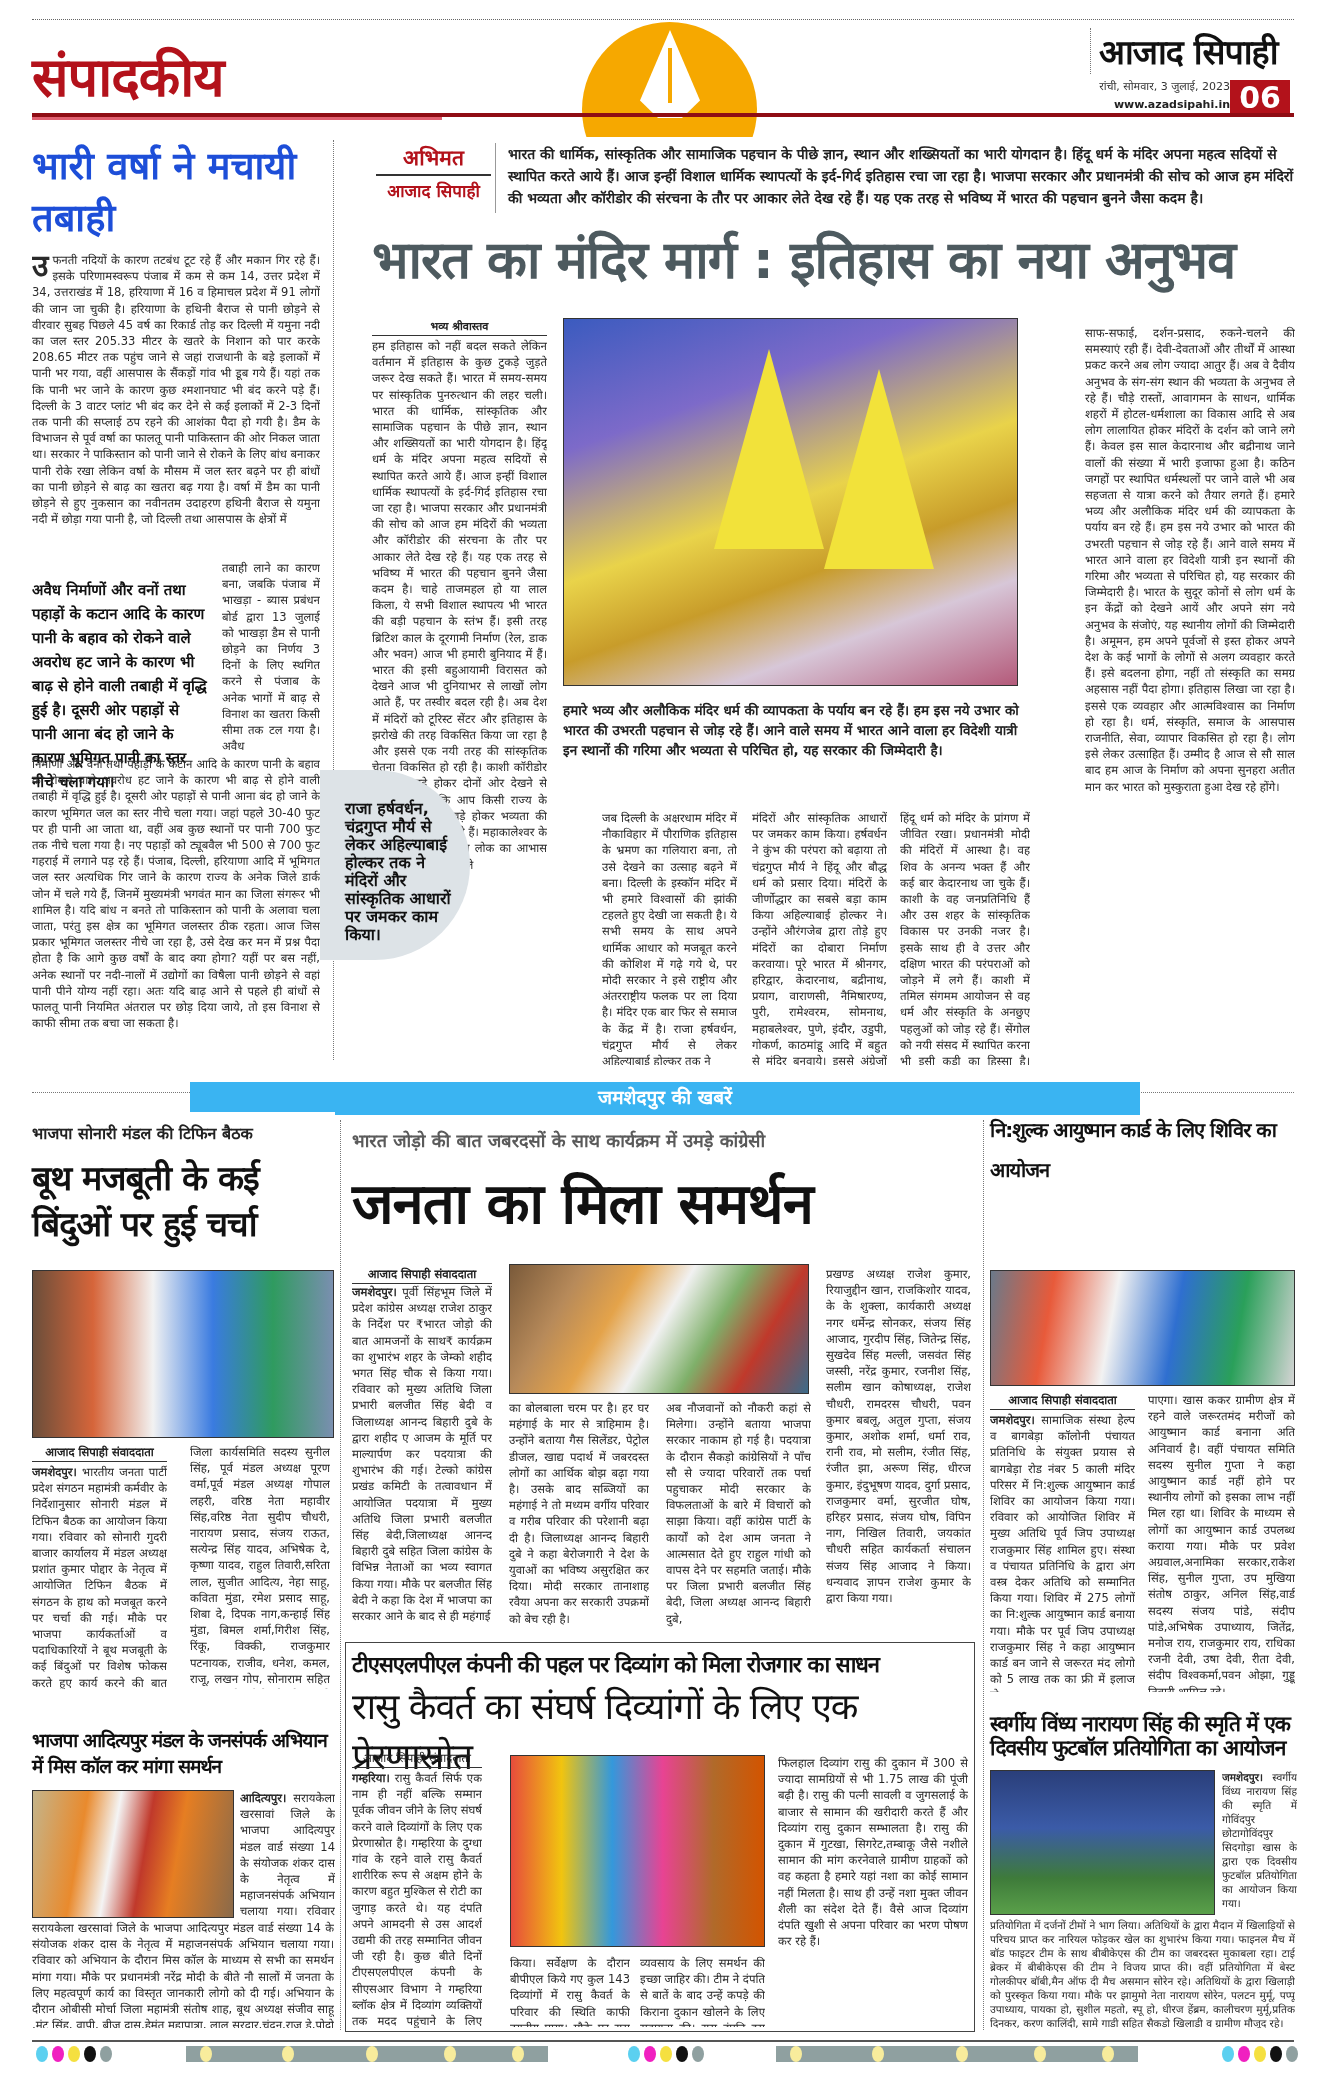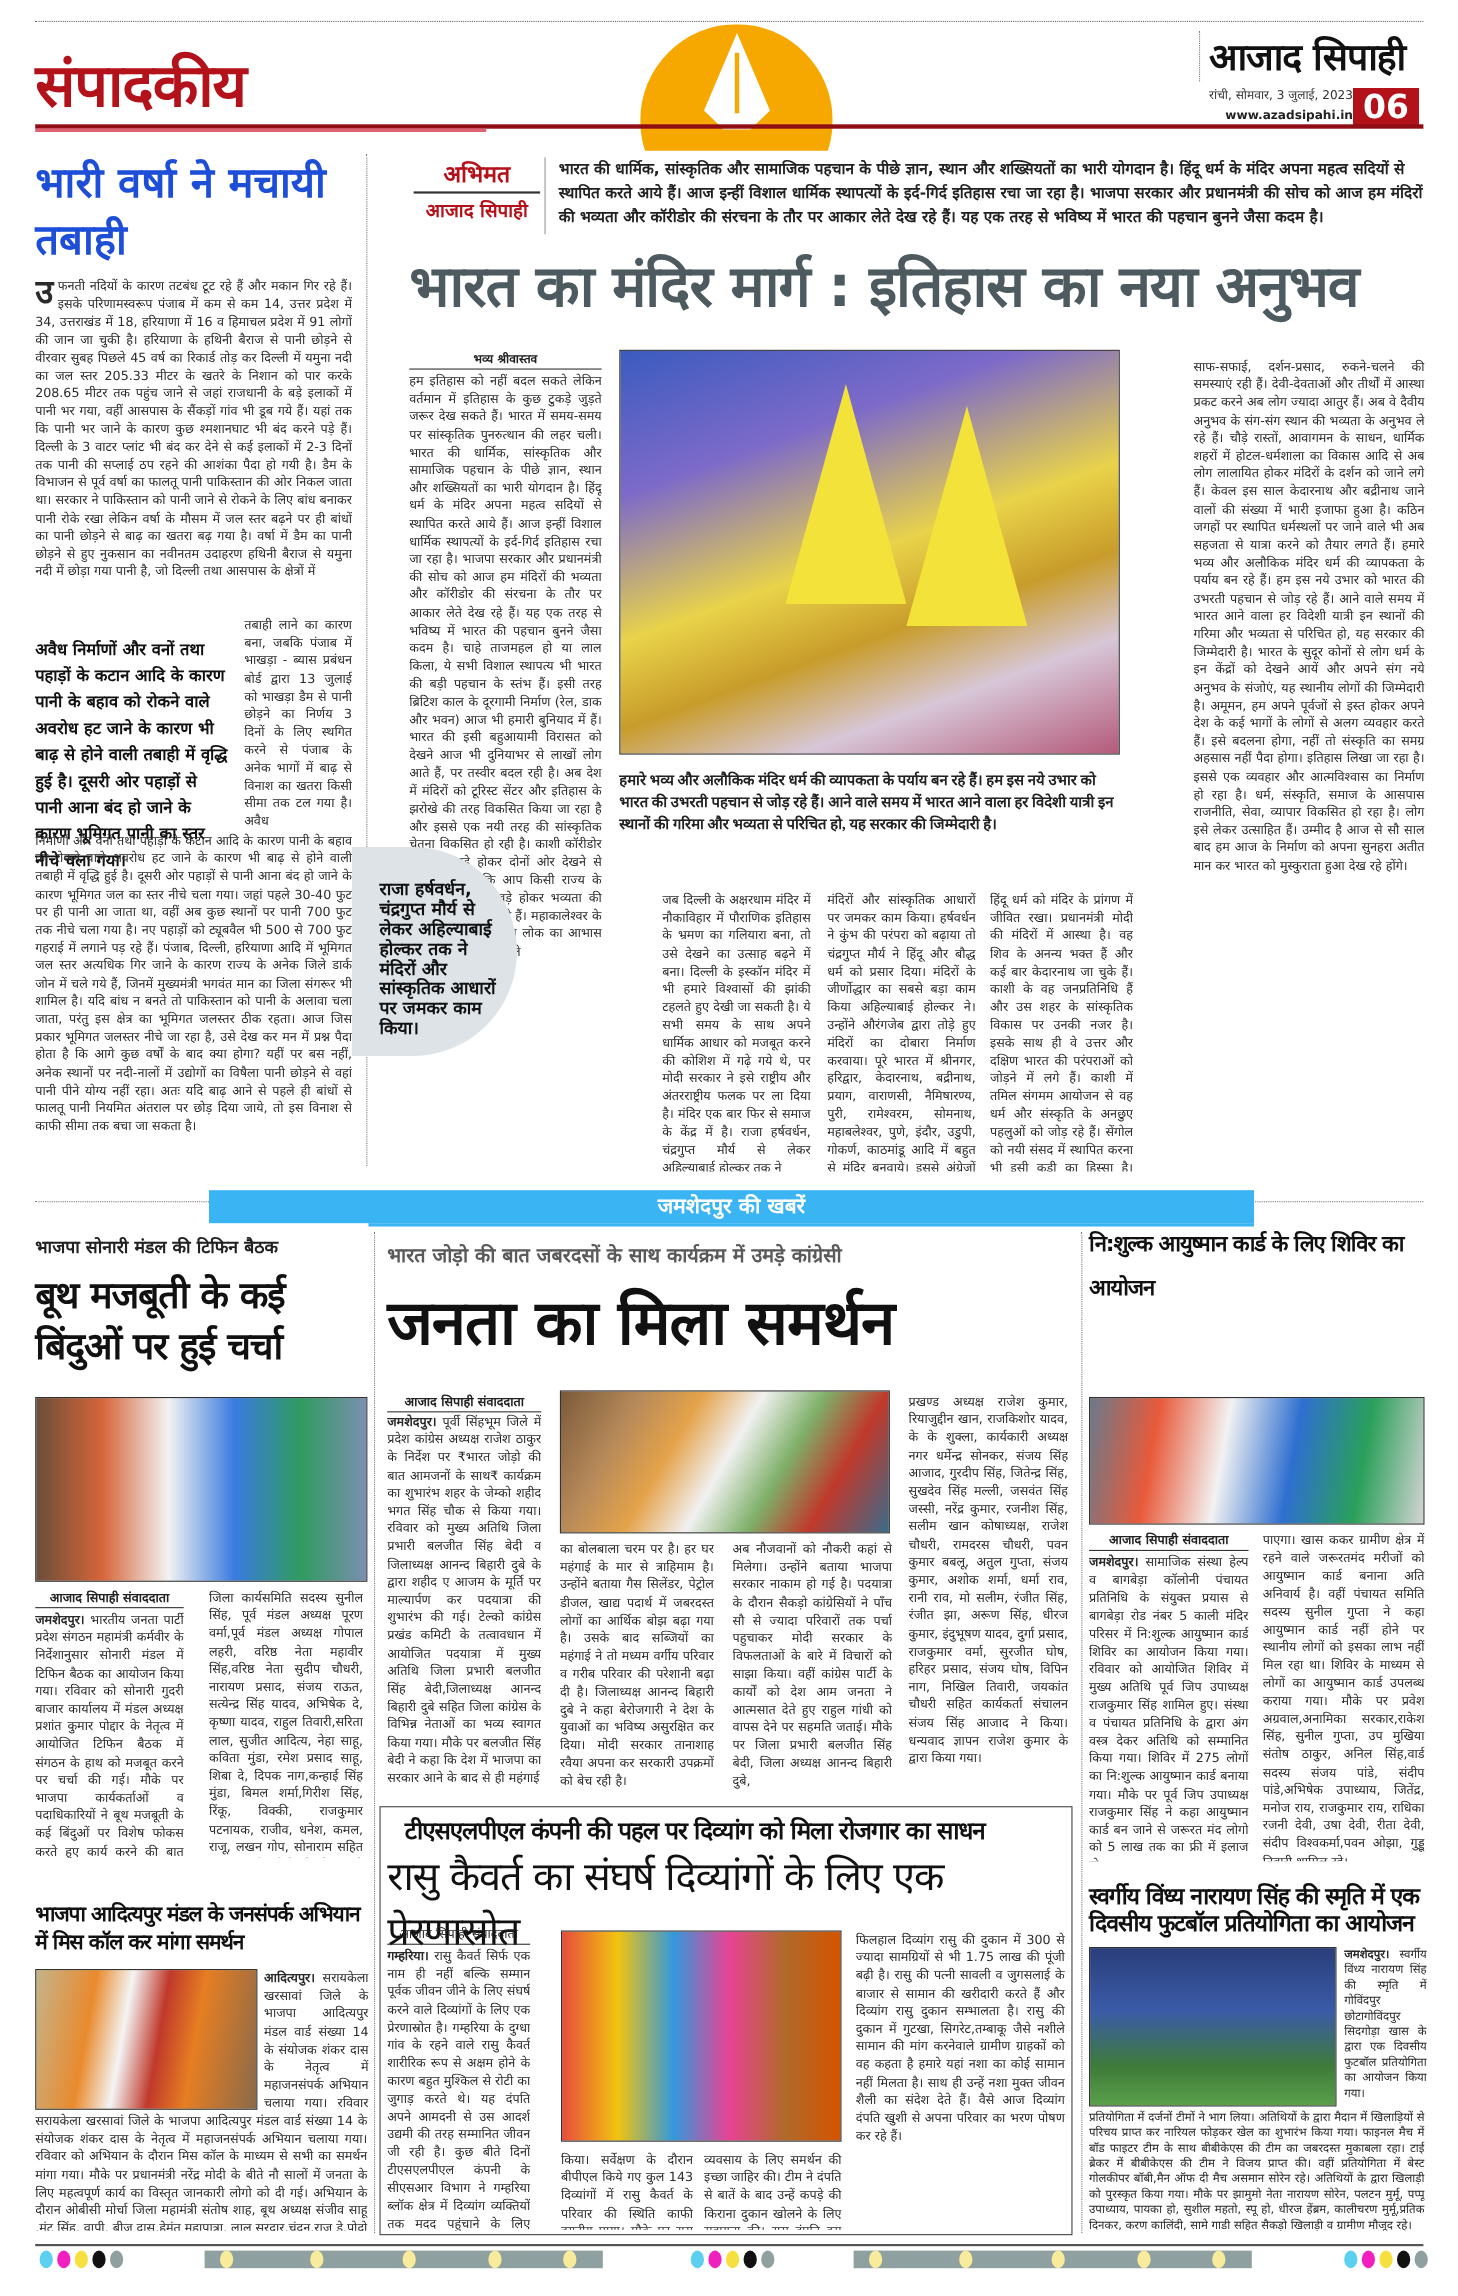--- a/index.html
+++ b/index.html
@@ -86,21 +86,21 @@
 </div>
 <div class="abs abhimat-text">भारत की धार्मिक, सांस्कृतिक और सामाजिक पहचान के पीछे ज्ञान, स्थान और शख्सियतों का भारी योगदान है। हिंदू धर्म के मंदिर अपना महत्व सदियों से स्थापित करते आये हैं। आज इन्हीं विशाल धार्मिक स्थापत्यों के इर्द-गिर्द इतिहास रचा जा रहा है। भाजपा सरकार और प्रधानमंत्री की सोच को आज हम मंदिरों की भव्यता और कॉरीडोर की संरचना के तौर पर आकार लेते देख रहे हैं। यह एक तरह से भविष्य में भारत की पहचान बुनने जैसा कदम है।</div>
 <div class="abs main-head">भारत का मंदिर मार्ग : इतिहास का नया अनुभव</div>
 <div class="abs byline">भव्य श्रीवास्तव</div>
 <div class="abs col-text" style="left:372px;top:338px;width:175px;height:725px;overflow:hidden;">हम इतिहास को नहीं बदल सकते लेकिन वर्तमान में इतिहास के कुछ टुकड़े जुड़ते जरूर देख सकते हैं। भारत में समय-समय पर सांस्कृतिक पुनरुत्थान की लहर चली। भारत की धार्मिक, सांस्कृतिक और सामाजिक पहचान के पीछे ज्ञान, स्थान और शख्सियतों का भारी योगदान है। हिंदू धर्म के मंदिर अपना महत्व सदियों से स्थापित करते आये हैं। आज इन्हीं विशाल धार्मिक स्थापत्यों के इर्द-गिर्द इतिहास रचा जा रहा है। भाजपा सरकार और प्रधानमंत्री की सोच को आज हम मंदिरों की भव्यता और कॉरीडोर की संरचना के तौर पर आकार लेते देख रहे हैं। यह एक तरह से भविष्य में भारत की पहचान बुनने जैसा कदम है। चाहे ताजमहल हो या लाल किला, ये सभी विशाल स्थापत्य भी भारत की बड़ी पहचान के स्तंभ हैं। इसी तरह ब्रिटिश काल के दूरगामी निर्माण (रेल, डाक और भवन) आज भी हमारी बुनियाद में हैं। भारत की इसी बहुआयामी विरासत को देखने आज भी दुनियाभर से लाखों लोग आते हैं, पर तस्वीर बदल रही है। अब देश में मंदिरों को टूरिस्ट सेंटर और इतिहास के झरोखे की तरह विकसित किया जा रहा है और इससे एक नयी तरह की सांस्कृतिक चेतना विकसित हो रही है। काशी कॉरीडोर के मध्य खड़े होकर दोनों ओर देखने से ऐसा लगता है कि आप किसी राज्य के विशाल प्रांगण में खड़े होकर भव्यता की कल्पना साकार कर रहे हैं। महाकालेश्वर के कॉरीडोर में किसी दिव्य लोक का आभास पैदा होता है। सालों पहले</div>
 
 <div class="abs photo" style="left:563px;top:318px;width:455px;height:368px;overflow:hidden;">
   <div class="abs temple-spire" style="left:150px;top:30px;"></div>
   <div class="abs temple-spire" style="left:260px;top:50px;"></div>
 </div>
-<div class="abs caption" style="left:563px;top:700px;width:460px;font-family:Liberation Serif, serif;">हमारे भव्य और अलौकिक मंदिर धर्म की व्यापकता के पर्याय बन रहे हैं। हम इस नये उभार को भारत की उभरती पहचान से जोड़ रहे हैं। आने वाले समय में भारत आने वाला हर विदेशी यात्री इन स्थानों की गरिमा और भव्यता से परिचित हो, यह सरकार की जिम्मेदारी है।</div>
+<div class="abs caption" style="left:563px;top:700px;width:460px;">हमारे भव्य और अलौकिक मंदिर धर्म की व्यापकता के पर्याय बन रहे हैं। हम इस नये उभार को भारत की उभरती पहचान से जोड़ रहे हैं। आने वाले समय में भारत आने वाला हर विदेशी यात्री इन स्थानों की गरिमा और भव्यता से परिचित हो, यह सरकार की जिम्मेदारी है।</div>
 
 <div class="abs pull-circle"></div>
 <div class="abs pull" style="left:345px;top:800px;width:110px;font-size:16px;line-height:18px;">राजा हर्षवर्धन, चंद्रगुप्त मौर्य से लेकर अहिल्याबाई होल्कर तक ने मंदिरों और सांस्कृतिक आधारों पर जमकर काम किया।</div>
 
 <div class="abs col-text" style="left:602px;top:810px;width:135px;height:255px;overflow:hidden;">जब दिल्ली के अक्षरधाम मंदिर में नौकाविहार में पौराणिक इतिहास के भ्रमण का गलियारा बना, तो उसे देखने का उत्साह बढ़ने में बना। दिल्ली के इस्कॉन मंदिर में भी हमारे विश्वासों की झांकी टहलते हुए देखी जा सकती है। ये सभी समय के साथ अपने धार्मिक आधार को मजबूत करने की कोशिश में गढ़े गये थे, पर मोदी सरकार ने इसे राष्ट्रीय और अंतरराष्ट्रीय फलक पर ला दिया है। मंदिर एक बार फिर से समाज के केंद्र में है। राजा हर्षवर्धन, चंद्रगुप्त मौर्य से लेकर अहिल्याबाई होल्कर तक ने</div>
 <div class="abs col-text" style="left:752px;top:810px;width:135px;height:255px;overflow:hidden;">मंदिरों और सांस्कृतिक आधारों पर जमकर काम किया। हर्षवर्धन ने कुंभ की परंपरा को बढ़ाया तो चंद्रगुप्त मौर्य ने हिंदू और बौद्ध धर्म को प्रसार दिया। मंदिरों के जीर्णोद्धार का सबसे बड़ा काम किया अहिल्याबाई होल्कर ने। उन्होंने औरंगजेब द्वारा तोड़े हुए मंदिरों का दोबारा निर्माण करवाया। पूरे भारत में श्रीनगर, हरिद्वार, केदारनाथ, बद्रीनाथ, प्रयाग, वाराणसी, नैमिषारण्य, पुरी, रामेश्वरम, सोमनाथ, महाबलेश्वर, पुणे, इंदौर, उडुपी, गोकर्ण, काठमांडू आदि में बहुत से मंदिर बनवाये। इससे अंग्रेजों के काल में भी उन्हें</div>
 <div class="abs col-text" style="left:900px;top:810px;width:130px;height:255px;overflow:hidden;">हिंदू धर्म को मंदिर के प्रांगण में जीवित रखा। प्रधानमंत्री मोदी की मंदिरों में आस्था है। वह शिव के अनन्य भक्त हैं और कई बार केदारनाथ जा चुके हैं। काशी के वह जनप्रतिनिधि हैं और उस शहर के सांस्कृतिक विकास पर उनकी नजर है। इसके साथ ही वे उत्तर और दक्षिण भारत की परंपराओं को जोड़ने में लगे हैं। काशी में तमिल संगमम आयोजन से वह धर्म और संस्कृति के अनछुए पहलुओं को जोड़ रहे हैं। सेंगोल को नयी संसद में स्थापित करना भी इसी कड़ी का हिस्सा है। हमारे धार्मिक स्थलों पर</div>
 <div class="abs col-text" style="left:1085px;top:325px;width:210px;height:740px;overflow:hidden;">साफ-सफाई, दर्शन-प्रसाद, रुकने-चलने की समस्याएं रही हैं। देवी-देवताओं और तीर्थों में आस्था प्रकट करने अब लोग ज्यादा आतुर हैं। अब वे दैवीय अनुभव के संग-संग स्थान की भव्यता के अनुभव ले रहे हैं। चौड़े रास्तों, आवागमन के साधन, धार्मिक शहरों में होटल-धर्मशाला का विकास आदि से अब लोग लालायित होकर मंदिरों के दर्शन को जाने लगे हैं। केवल इस साल केदारनाथ और बद्रीनाथ जाने वालों की संख्या में भारी इजाफा हुआ है। कठिन जगहों पर स्थापित धर्मस्थलों पर जाने वाले भी अब सहजता से यात्रा करने को तैयार लगते हैं। हमारे भव्य और अलौकिक मंदिर धर्म की व्यापकता के पर्याय बन रहे हैं। हम इस नये उभार को भारत की उभरती पहचान से जोड़ रहे हैं। आने वाले समय में भारत आने वाला हर विदेशी यात्री इन स्थानों की गरिमा और भव्यता से परिचित हो, यह सरकार की जिम्मेदारी है। भारत के सुदूर कोनों से लोग धर्म के इन केंद्रों को देखने आयें और अपने संग नये अनुभव के संजोएं, यह स्थानीय लोगों की जिम्मेदारी है। अमूमन, हम अपने पूर्वजों से इस्त होकर अपने देश के कई भागों के लोगों से अलग व्यवहार करते हैं। इसे बदलना होगा, नहीं तो संस्कृति का समग्र अहसास नहीं पैदा होगा। इतिहास लिखा जा रहा है। इससे एक व्यवहार और आत्मविश्वास का निर्माण हो रहा है। धर्म, संस्कृति, समाज के आसपास राजनीति, सेवा, व्यापार विकसित हो रहा है। लोग इसे लेकर उत्साहित हैं। उम्मीद है आज से सौ साल बाद हम आज के निर्माण को अपना सुनहरा अतीत मान कर भारत को मुस्कुराता हुआ देख रहे होंगे।</div>
 
 <div class="abs section-rule"></div>
@@ -124,21 +124,21 @@
 <div class="abs kicker" style="left:352px;top:1128px;width:620px;font-size:18px;color:#5a5a5a;">भारत जोड़ो की बात जबरदसों के साथ कार्यक्रम में उमड़े कांग्रेसी</div>
 <div class="abs headline-big" style="left:352px;top:1168px;width:620px;font-size:56px;line-height:72px;">जनता का मिला समर्थन</div>
 <div class="abs reporter" style="left:352px;top:1266px;width:140px;">आजाद सिपाही संवाददाता</div>
 <div class="abs col-text" style="left:352px;top:1284px;width:140px;height:355px;overflow:hidden;"><b>जमशेदपुर।</b> <span>पूर्वी सिंहभूम जिले में प्रदेश कांग्रेस अध्यक्ष राजेश ठाकुर के निर्देश पर ₹भारत जोड़ो की बात आमजनों के साथ₹ कार्यक्रम का शुभारंभ शहर के जेम्को शहीद भगत सिंह चौक से किया गया। रविवार को मुख्य अतिथि जिला प्रभारी बलजीत सिंह बेदी व जिलाध्यक्ष आनन्द बिहारी दुबे के द्वारा शहीद ए आजम के मूर्ति पर माल्यार्पण कर पदयात्रा की शुभारंभ की गई। टेल्को कांग्रेस प्रखंड कमिटी के तत्वावधान में आयोजित पदयात्रा में मुख्य अतिथि जिला प्रभारी बलजीत सिंह बेदी,जिलाध्यक्ष आनन्द बिहारी दुबे सहित जिला कांग्रेस के विभिन्न नेताओं का भव्य स्वागत किया गया। मौके पर बलजीत सिंह बेदी ने कहा कि देश में भाजपा का सरकार आने के बाद से ही महंगाई</span></div>
 <div class="abs photo2" style="left:509px;top:1264px;width:300px;height:130px;"></div>
 <div class="abs col-text" style="left:509px;top:1400px;width:140px;height:240px;overflow:hidden;">का बोलबाला चरम पर है। हर घर महंगाई के मार से त्राहिमाम है। उन्होंने बताया गैस सिलेंडर, पेट्रोल डीजल, खाद्य पदार्थ में जबरदस्त लोगों का आर्थिक बोझ बढ़ा गया है। उसके बाद सब्जियों का महंगाई ने तो मध्यम वर्गीय परिवार व गरीब परिवार की परेशानी बढ़ा दी है। जिलाध्यक्ष आनन्द बिहारी दुबे ने कहा बेरोजगारी ने देश के युवाओं का भविष्य असुरक्षित कर दिया। मोदी सरकार तानाशाह रवैया अपना कर सरकारी उपक्रमों को बेच रही है।</div>
 <div class="abs col-text" style="left:666px;top:1400px;width:145px;height:240px;overflow:hidden;">अब नौजवानों को नौकरी कहां से मिलेगा। उन्होंने बताया भाजपा सरकार नाकाम हो गई है। पदयात्रा के दौरान सैकड़ो कांग्रेसियों ने पाँच सौ से ज्यादा परिवारों तक पर्चा पहुचाकर मोदी सरकार के विफलताओं के बारे में विचारों को साझा किया। वहीं कांग्रेस पार्टी के कार्यों को देश आम जनता ने आत्मसात देते हुए राहुल गांधी को वापस देने पर सहमति जताई। मौके पर जिला प्रभारी बलजीत सिंह बेदी, जिला अध्यक्ष आनन्द बिहारी दुबे,</div>
 <div class="abs col-text" style="left:826px;top:1266px;width:145px;height:374px;overflow:hidden;">प्रखण्ड अध्यक्ष राजेश कुमार, रियाजुद्दीन खान, राजकिशोर यादव, के के शुक्ला, कार्यकारी अध्यक्ष नगर धर्मेन्द्र सोनकर, संजय सिंह आजाद, गुरदीप सिंह, जितेन्द्र सिंह, सुखदेव सिंह मल्ली, जसवंत सिंह जस्सी, नरेंद्र कुमार, रजनीश सिंह, सलीम खान कोषाध्यक्ष, राजेश चौधरी, रामदरस चौधरी, पवन कुमार बबलू, अतुल गुप्ता, संजय कुमार, अशोक शर्मा, धर्मा राव, रानी राव, मो सलीम, रंजीत सिंह, रंजीत झा, अरूण सिंह, धीरज कुमार, इंदुभूषण यादव, दुर्गा प्रसाद, राजकुमार वर्मा, सुरजीत घोष, हरिहर प्रसाद, संजय घोष, विपिन नाग, निखिल तिवारी, जयकांत चौधरी सहित कार्यकर्ता संचालन संजय सिंह आजाद ने किया। धन्यवाद ज्ञापन राजेश कुमार के द्वारा किया गया।</div>
 
 <div class="abs" style="left:345px;top:1642px;width:630px;height:390px;border:1px solid #444;"></div>
-<div class="abs headline-big" style="left:368px;top:1648px;width:620px;font-size:22px;">टीएसएलपीएल कंपनी की पहल पर दिव्यांग को मिला रोजगार का साधन</div>
+<div class="abs headline-big" style="left:352px;top:1648px;width:620px;font-size:22px;">टीएसएलपीएल कंपनी की पहल पर दिव्यांग को मिला रोजगार का साधन</div>
 <div class="abs headline-big" style="left:352px;top:1682px;width:620px;font-size:36px;line-height:50px;font-weight:normal;">रासु कैवर्त का संघर्ष दिव्यांगों के लिए एक प्रेरणास्रोत</div>
 <div class="abs reporter" style="left:352px;top:1750px;width:130px;font-weight:normal;">आजाद सिपाही संवाददाता</div>
 <div class="abs col-text" style="left:352px;top:1770px;width:130px;height:258px;overflow:hidden;"><b>गम्हरिया।</b> <span>रासु कैवर्त सिर्फ एक नाम ही नहीं बल्कि सम्मान पूर्वक जीवन जीने के लिए संघर्ष करने वाले दिव्यांगों के लिए एक प्रेरणास्रोत है। गम्हरिया के दुग्धा गांव के रहने वाले रासु कैवर्त शारीरिक रूप से अक्षम होने के कारण बहुत मुश्किल से रोटी का जुगाड़ करते थे। यह दंपति अपने आमदनी से उस आदर्श उद्यमी की तरह सम्मानित जीवन जी रही है। कुछ बीते दिनों टीएसएलपीएल कंपनी के सीएसआर विभाग ने गम्हरिया ब्लॉक क्षेत्र में दिव्यांग व्यक्तियों तक मदद पहुंचाने के लिए सर्वेक्षण</span></div>
 <div class="abs photo5" style="left:510px;top:1755px;width:255px;height:192px;"></div>
 <div class="abs col-text" style="left:510px;top:1955px;width:120px;height:72px;overflow:hidden;">किया। सर्वेक्षण के दौरान बीपीएल किये गए कुल 143 दिव्यांगों में रासु कैवर्त के परिवार की स्थिति काफी दयनीय पाया। मौके पर रासु दंपति ने सीएसआर टीम को औपचारिक रूप से मिलकर एक</div>
 <div class="abs col-text" style="left:640px;top:1955px;width:125px;height:72px;overflow:hidden;">व्यवसाय के लिए समर्थन की इच्छा जाहिर की। टीम ने दंपति से बातें के बाद उन्हें कपड़े की किराना दुकान खोलने के लिए सहायता की। रासु दंपति इस दुकान के लिए आवश्यक वस्तुएं लाकर बेचने में लगे हुए हैं।</div>
 <div class="abs col-text" style="left:778px;top:1755px;width:190px;height:272px;overflow:hidden;">फिलहाल दिव्यांग रासु की दुकान में 300 से ज्यादा सामग्रियों से भी 1.75 लाख की पूंजी बढ़ी है। रासु की पत्नी सावली व जुगसलाई के बाजार से सामान की खरीदारी करते हैं और दिव्यांग रासु दुकान सम्भालता है। रासु की दुकान में गुटखा, सिगरेट,तम्बाकू जैसे नशीले सामान की मांग करनेवाले ग्रामीण ग्राहकों को वह कहता है हमारे यहां नशा का कोई सामान नहीं मिलता है। साथ ही उन्हें नशा मुक्त जीवन शैली का संदेश देते हैं। वैसे आज दिव्यांग दंपति खुशी से अपना परिवार का भरण पोषण कर रहे हैं।</div>
 
 <div class="abs vrule" style="left:983px;top:1120px;height:910px;"></div>
 

